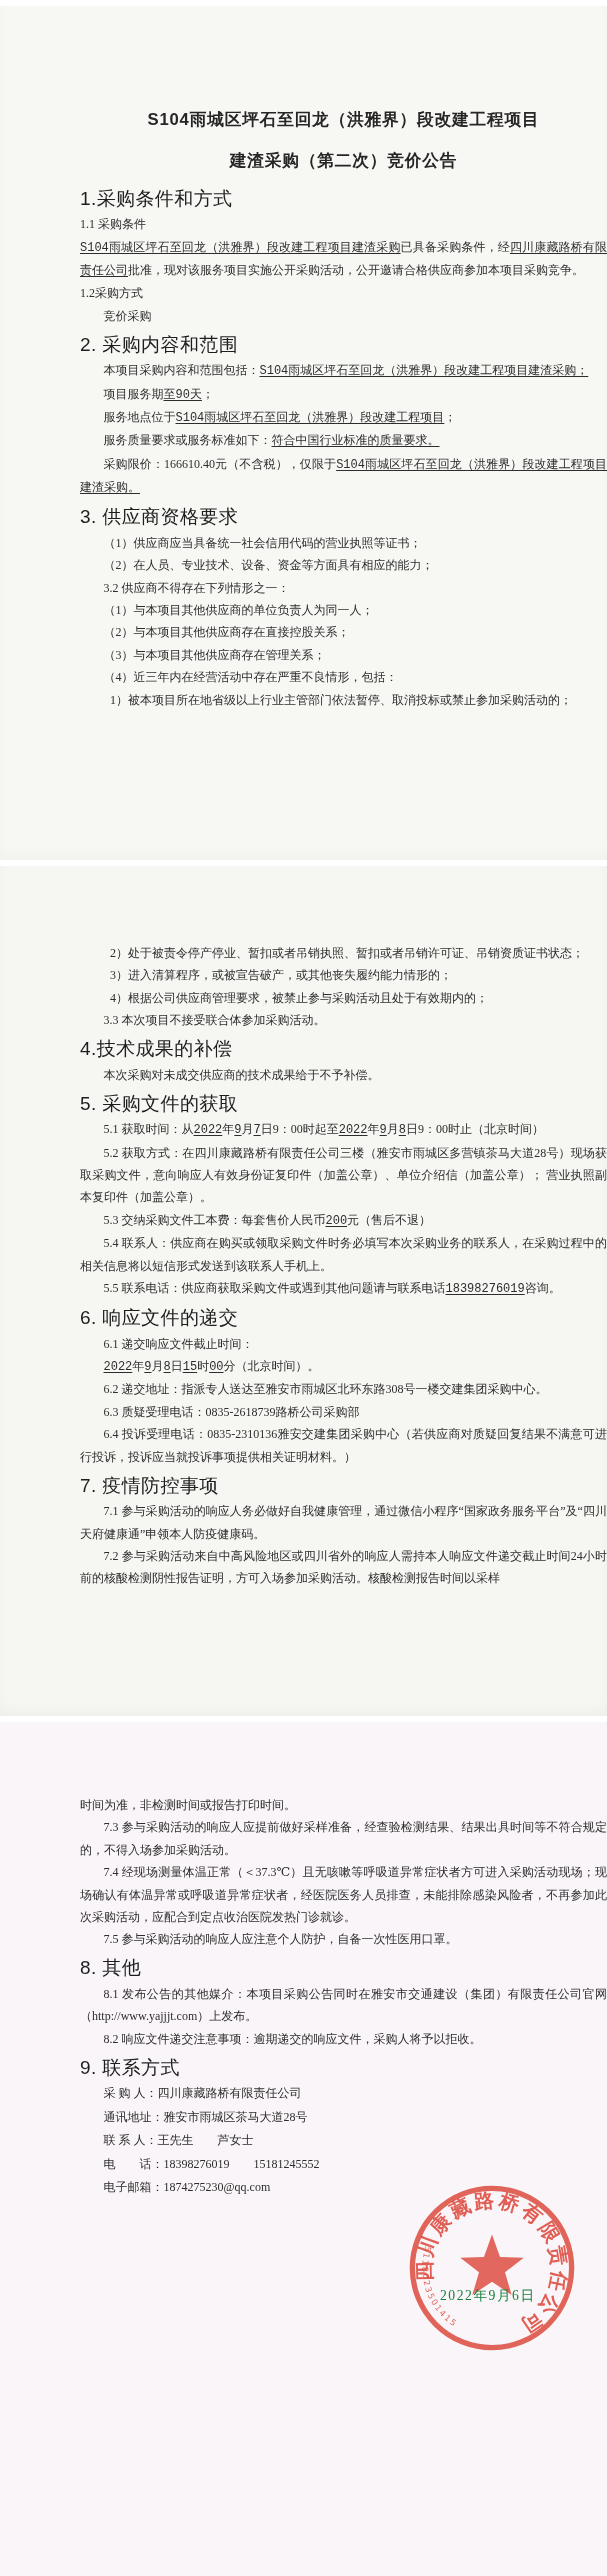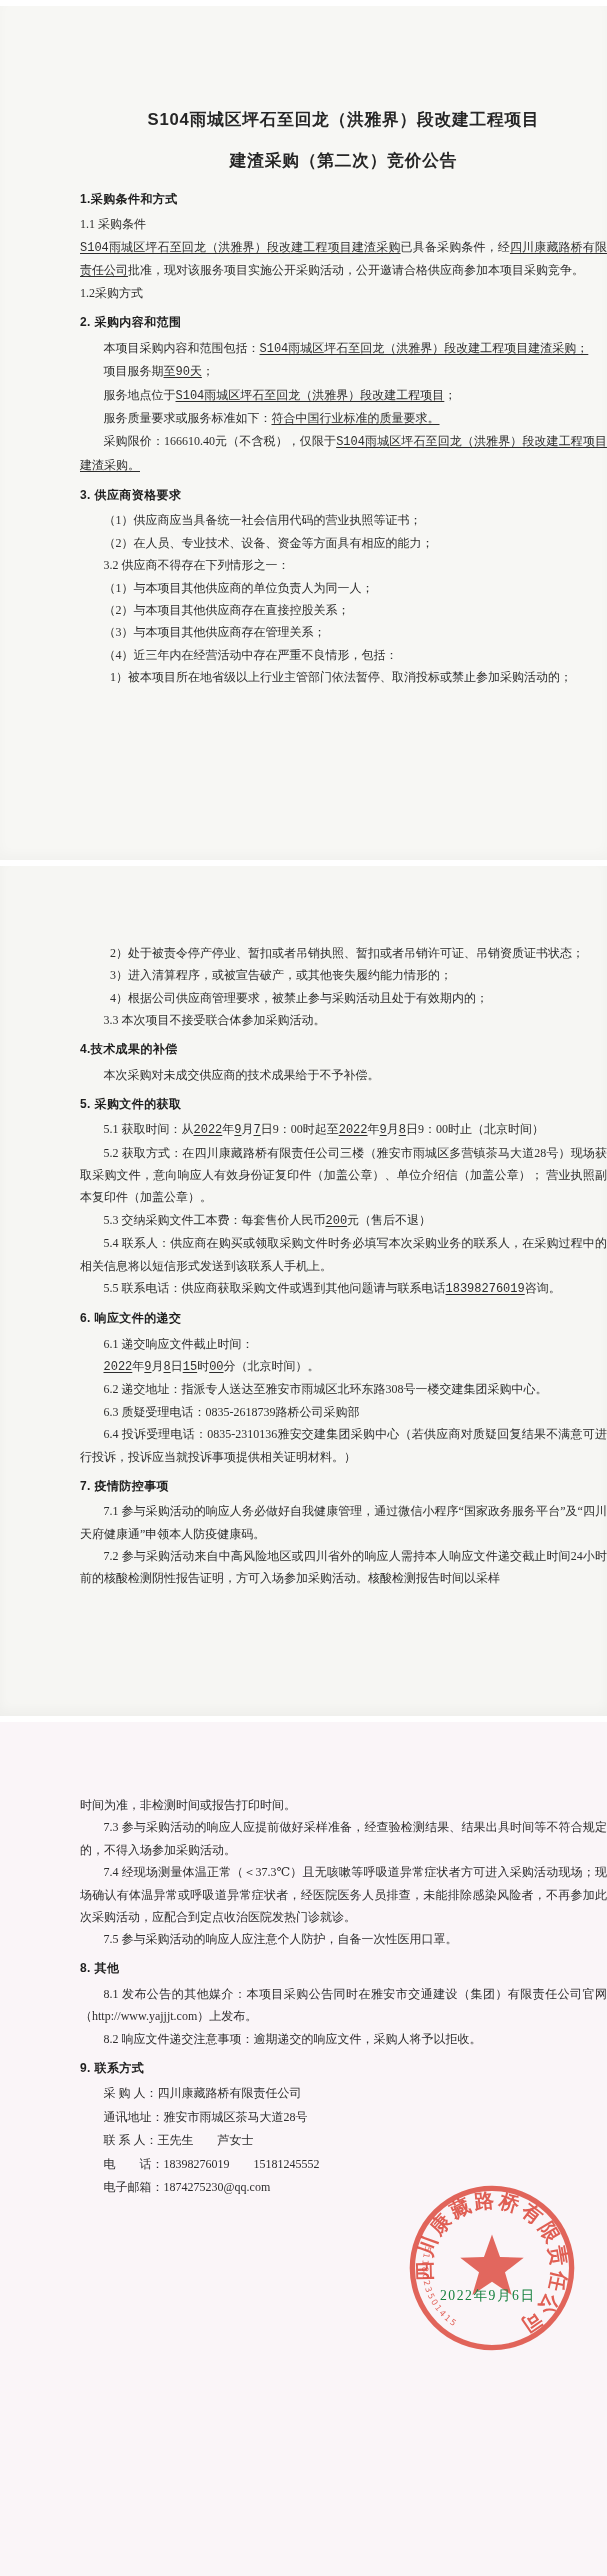--- a/index.html
+++ b/index.html
@@ -24,22 +24,22 @@
     font-size:16.7px;
     line-height:41px;
     text-align:center;
     color:#262626;
     letter-spacing:0.8px;
   }
   .title-wrap{margin-bottom:4.6px;}
   h2.sec{
     margin:4.6px 0 1.5px 0;
     font-family:"Liberation Sans","DejaVu Sans",sans-serif;
-    font-weight:bold;
-    font-size:12px;
+    font-weight:normal;
+    font-size:19px;
     line-height:26px;
     color:#1e1e1e;
     letter-spacing:0.4px;
   }
   p{
     margin:0;
     font-size:12px;
     line-height:22.4px;
     text-align:justify;
     color:#2d2d2d;
@@ -72,20 +72,21 @@
 <div class="page page-1">
   <div class="title-wrap">
     <div class="doc-title">S104雨城区坪石至回龙（洪雅界）段改建工程项目</div>
     <div class="doc-title">建渣采购（第二次）竞价公告</div>
   </div>
 
   <h2 class="sec">1.采购条件和方式</h2>
   <p>1.1 采购条件</p>
   <p><span class="u">S104雨城区坪石至回龙（洪雅界）段改建工程项目建渣采购</span><span>已具备采购条件，经</span><span class="u">四川康藏路桥有限责任公司</span><span>批准，现对该服务项目实施公开采购活动，公开邀请合格供应商参加本项目采购竞争。</span></p>
   <p>1.2采购方式</p>
+  <p class="ind">竞价采购</p>
 
   <h2 class="sec">2. 采购内容和范围</h2>
   <p class="ind"><span>本项目采购内容和范围包括：</span><span class="u">S104雨城区坪石至回龙（洪雅界）段改建工程项目建渣采购；</span></p>
   <p class="ind"><span>项目服务期</span><span class="u">至90天</span><span>；</span></p>
   <p class="ind"><span>服务地点位于</span><span class="u">S104雨城区坪石至回龙（洪雅界）段改建工程项目</span><span>；</span></p>
   <p class="ind"><span>服务质量要求或服务标准如下：</span><span class="u">符合中国行业标准的质量要求。</span></p>
   <p class="ind"><span>采购限价：166610.40元（不含税），仅限于</span><span class="u">S104雨城区坪石至回龙（洪雅界）段改建工程项目建渣采购。</span></p>
 
   <h2 class="sec">3. 供应商资格要求</h2>
   <p class="ind">（1）供应商应当具备统一社会信用代码的营业执照等证书；</p>

